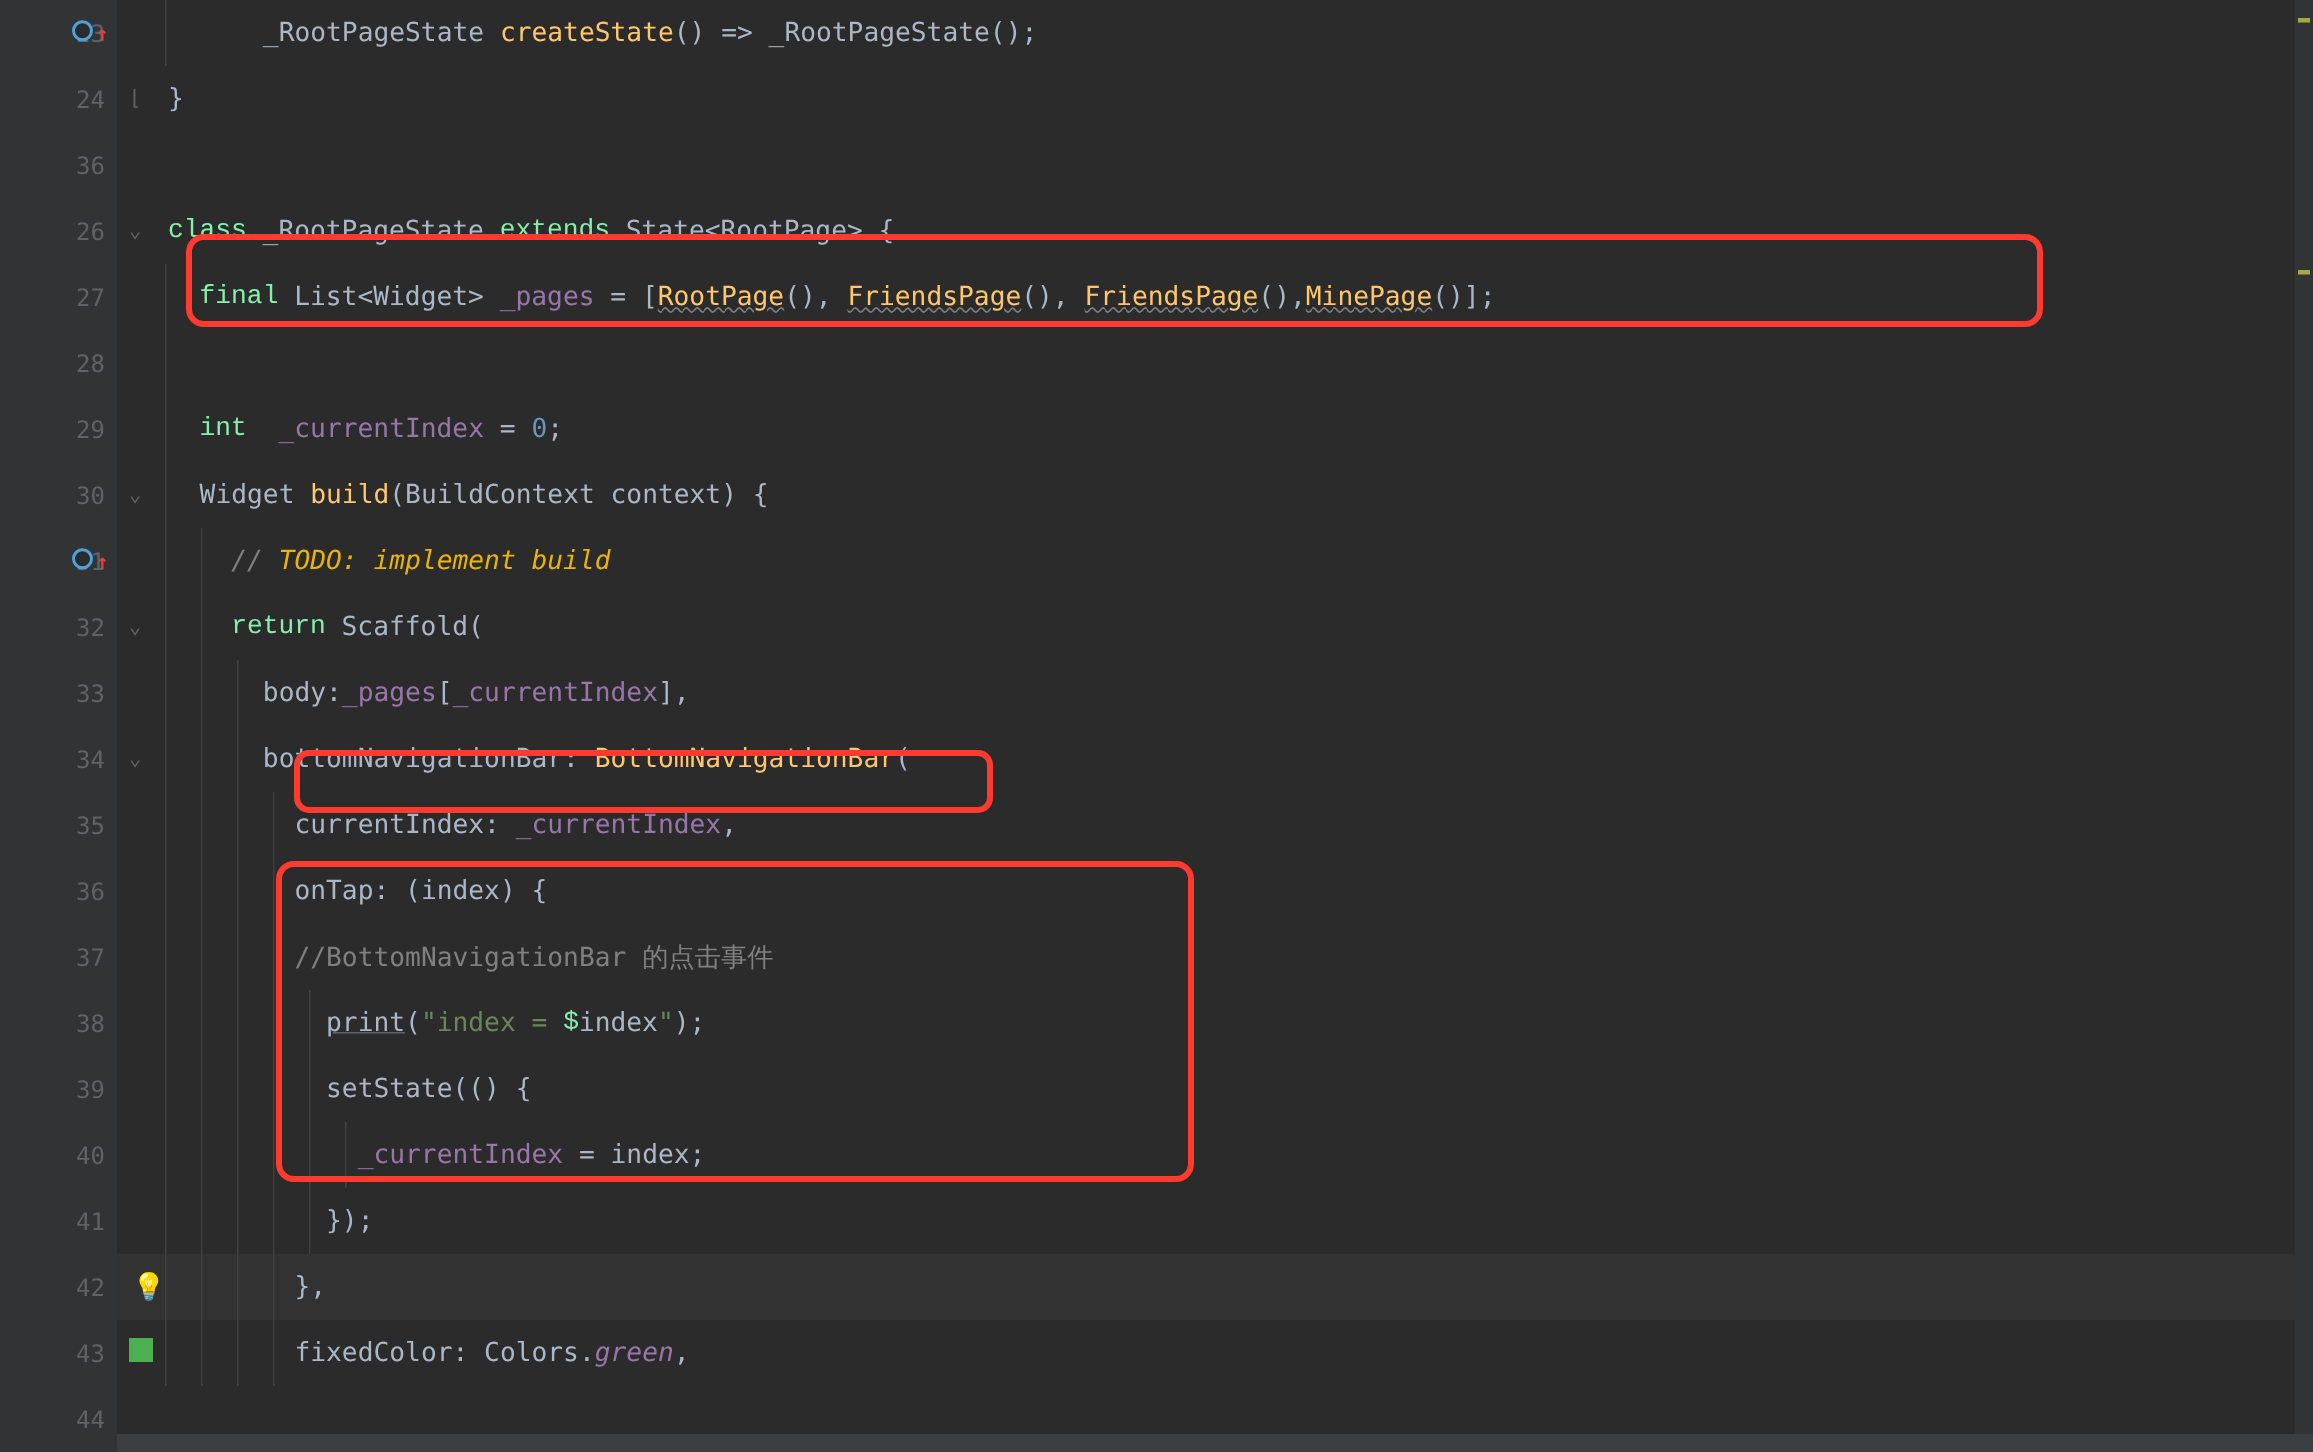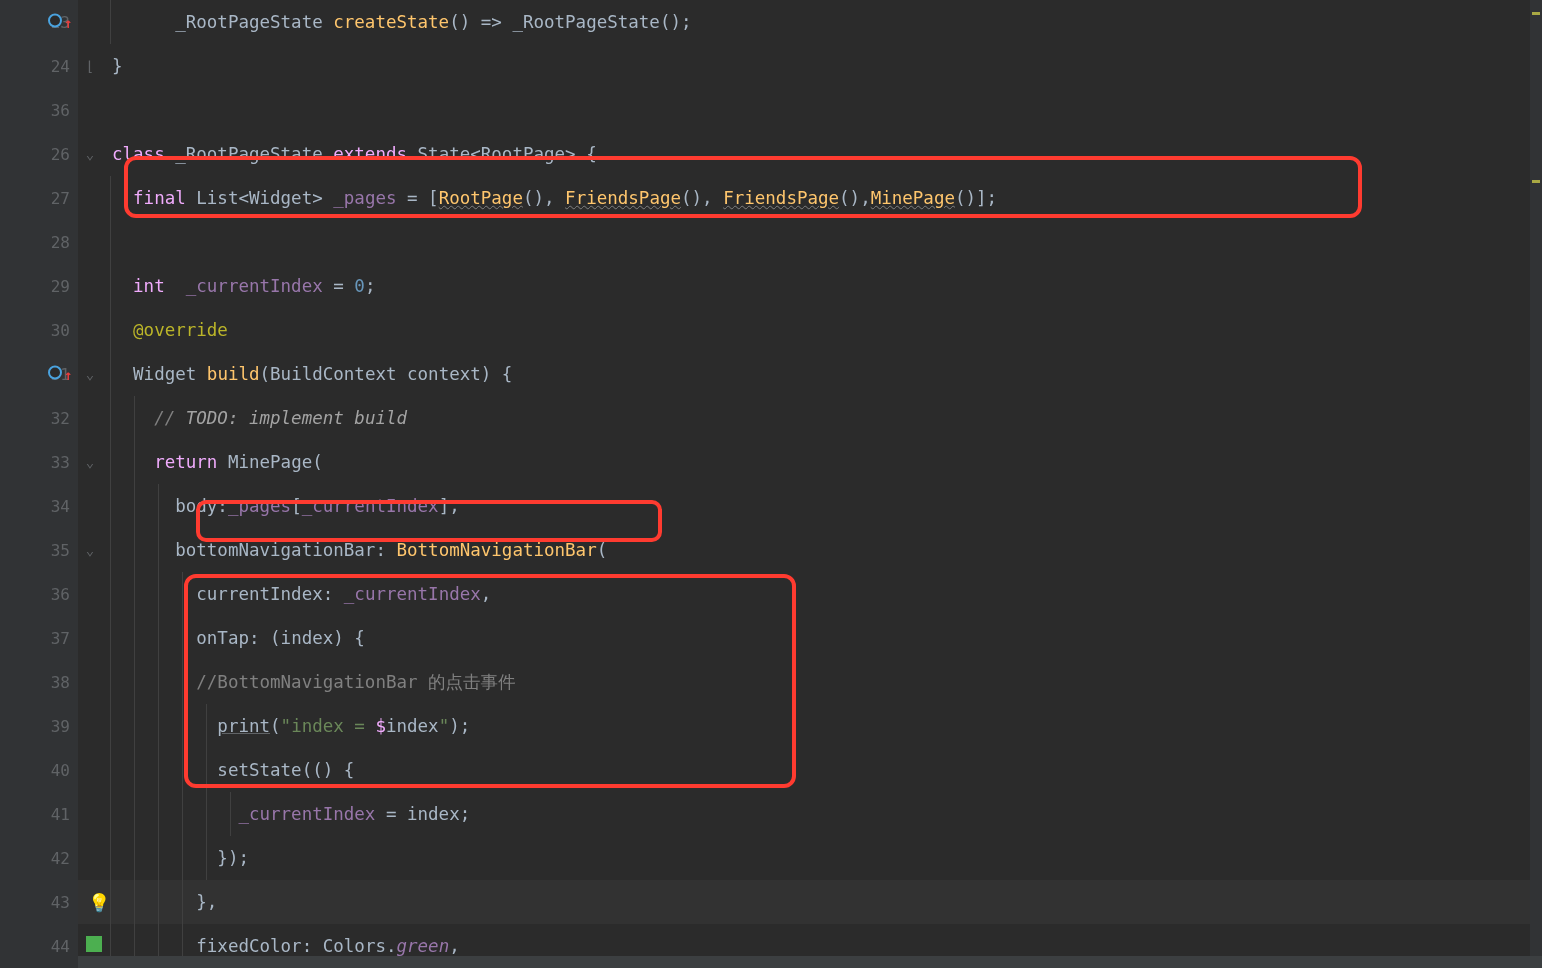--- a/index.html
+++ b/index.html
@@ -67,21 +67,21 @@
     font-size: 14px;
   }
   .indent-guide {
     position: absolute;
     top: 0;
     bottom: 0;
     width: 1px;
     background: #404040;
   }
   
-  .kw { color: #f0abfc; }
+  .kw { color: #86efac; font-family: Liberation Mono, monospace; }
   .method { color: #ffc66d; }
   .field { color: #9876aa; }
   .str { color: #6a8759; }
   .num { color: #6897bb; }
   .comment { color: #808080; font-style: italic; }
   .annot { color: #bbb529; }
   .underline { text-decoration: underline; text-decoration-color: #606366; }
   .wavy { text-decoration: underline wavy #808080; text-decoration-thickness: 1px;}
   .italic { font-style: italic; }
 
@@ -240,40 +240,36 @@
       <span>  </span><span class="kw">final</span><span> List&lt;Widget&gt; </span><span class="field">_pages</span><span> = [</span><span class="method wavy">RootPage</span><span>(), </span><span class="method wavy">FriendsPage</span><span>(), </span><span class="method wavy">FriendsPage</span><span>(),</span><span class="method wavy">MinePage</span><span>()];</span>
     </div>
 
     <div class="code-line"><span class="indent-guide" style="left:32px"></span></div>
 
     <div class="code-line">
       <span class="indent-guide" style="left:32px"></span>
       <span>  </span><span class="kw">int</span><span>  </span><span class="field">_currentIndex</span><span> = </span><span class="num">0</span><span>;</span>
     </div>
 
-    <div class="code-line">
-      <span class="indent-guide" style="left:32px"></span>
-      <span>  </span><span class="annot">@override</span>
-    </div>
 
     <div class="code-line">
       <span class="fold-col"><span class="fold-marker">⌄</span></span>
       <span class="indent-guide" style="left:32px"></span>
       <span>  </span><span>Widget </span><span class="method">build</span><span>(BuildContext context) {</span>
     </div>
 
     <div class="code-line">
       <span class="indent-guide" style="left:32px"></span><span class="indent-guide" style="left:56px"></span>
-      <span>    </span><span class="comment">// </span><span class="comment italic" style="color:#a3a3a3">TODO: implement build</span>
+      <span>    </span><span class="comment">// </span><span class="comment italic" style="color:#eab308">TODO: implement build</span>
     </div>
 
     <div class="code-line">
       <span class="fold-col"><span class="fold-marker">⌄</span></span>
       <span class="indent-guide" style="left:32px"></span><span class="indent-guide" style="left:56px"></span>
-      <span>    </span><span class="kw">return</span><span> MinePage(</span>
+      <span>    </span><span class="kw">return</span><span> Scaffold(</span>
     </div>
 
     <div class="code-line">
       <span class="indent-guide" style="left:32px"></span><span class="indent-guide" style="left:56px"></span><span class="indent-guide" style="left:80px"></span>
       <span>      </span><span>body:</span><span class="field">_pages</span><span>[</span><span class="field">_currentIndex</span><span>],</span>
     </div>
 
     <div class="code-line">
       <span class="fold-col"><span class="fold-marker">⌄</span></span>
       <span class="indent-guide" style="left:32px"></span><span class="indent-guide" style="left:56px"></span><span class="indent-guide" style="left:80px"></span>

